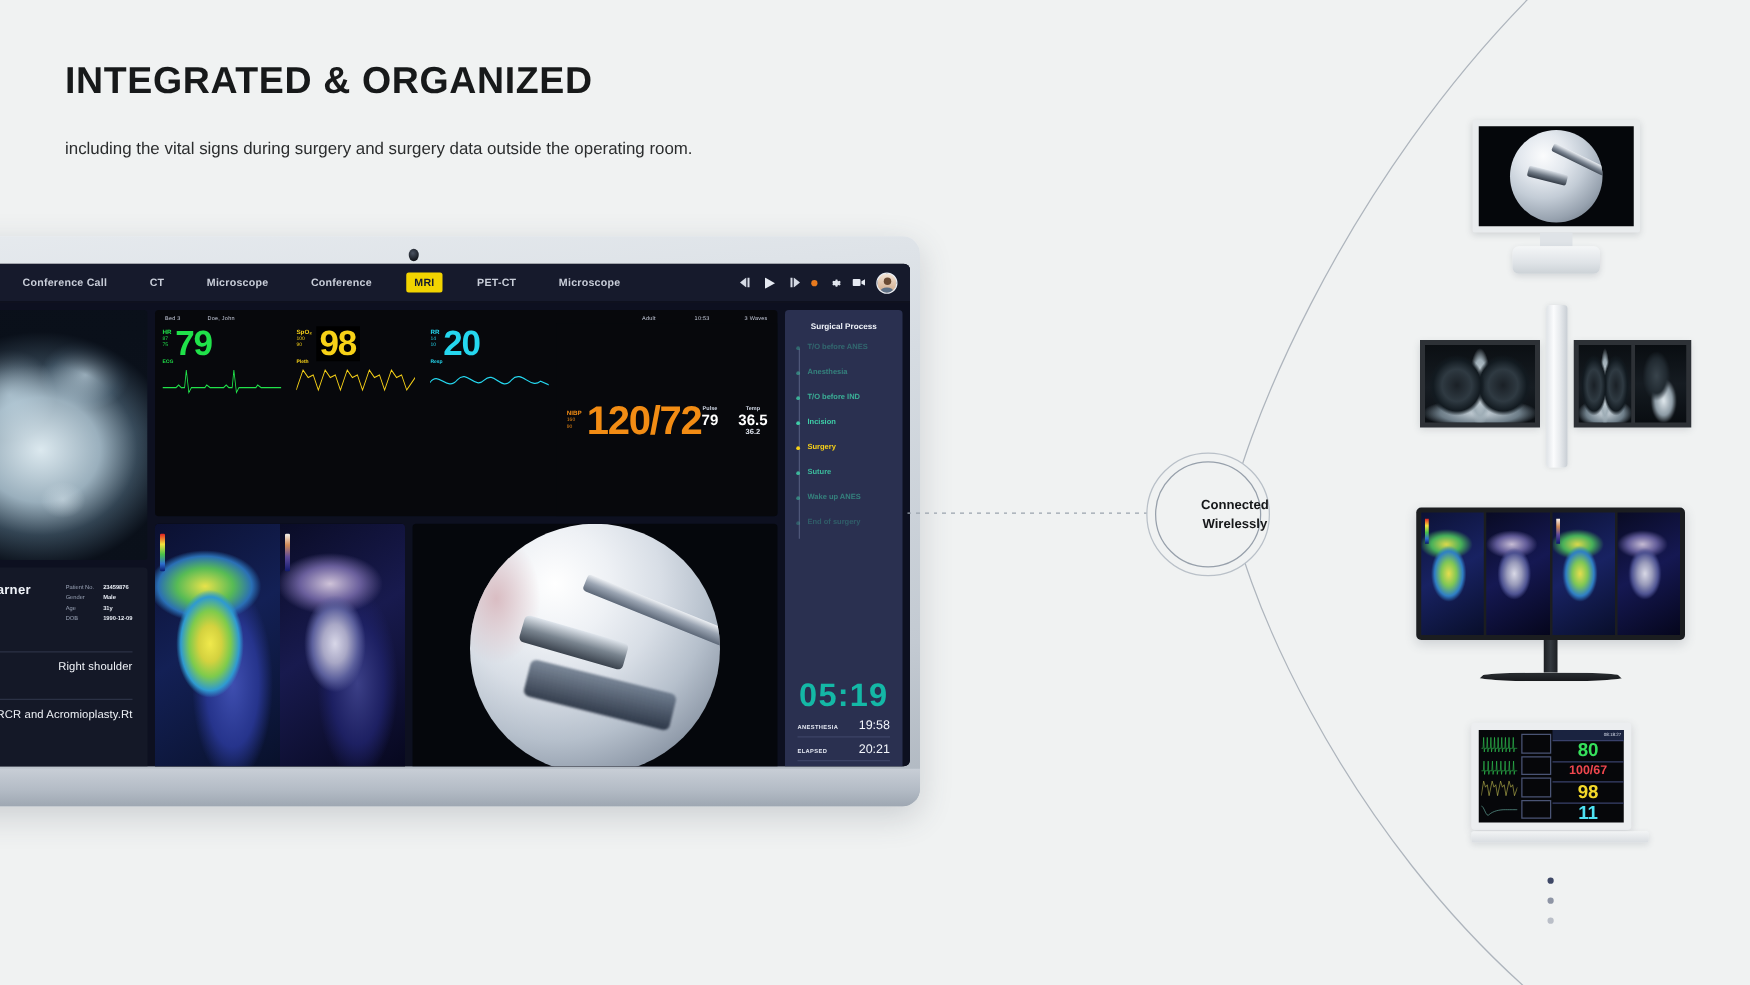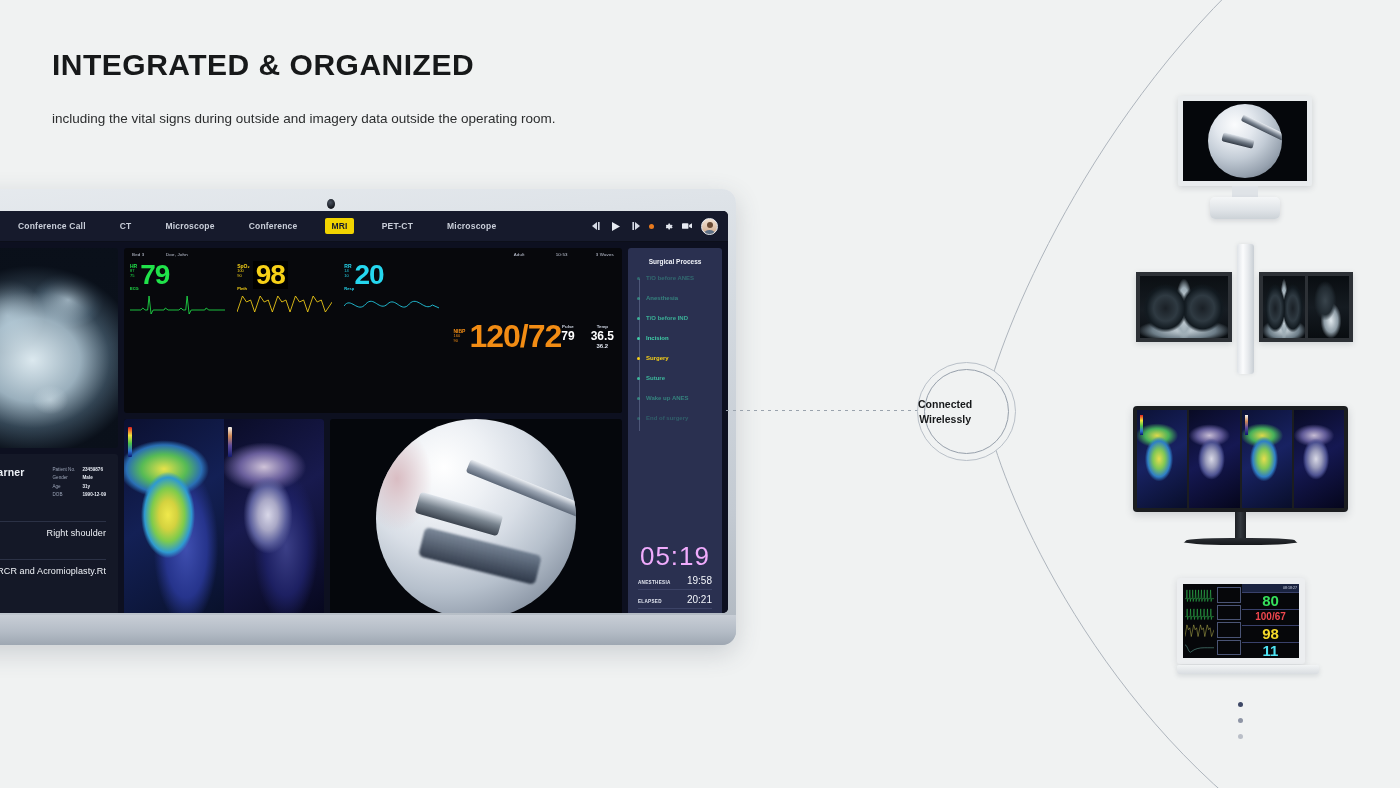--- a/index.html
+++ b/index.html
@@ -187,31 +187,31 @@
   .steps:before{
     content:"";position:absolute;left:2.5px;top:4px;bottom:4px;width:1px;background:#4e5678;
   }
   .step{position:relative;font-size:6px;font-weight:bold;color:#3fcfa8;margin-bottom:14px;cursor:pointer;}
   .step:before{
     content:"";position:absolute;left:-9.5px;top:2px;width:3px;height:3px;border-radius:50%;background:#3fcfa8;
   }
   .step.active{color:#f7d117;}
   .step.active:before{background:#f7d117;}
   .timer-block{margin-top:auto;padding:0 2px;}
-  .timer{font-size:26px;color:#f0abfc;letter-spacing:1px;line-height:30px;text-align:center;font-weight:normal;}
+  .timer{font-size:26px;color:#14b8a6;letter-spacing:1px;line-height:30px;text-align:center;font-weight:bold;}
   .trow{display:flex;justify-content:space-between;align-items:baseline;border-bottom:1px solid #3c4366;padding:4px 0 3px;}
   .tlab{font-size:4.6px;font-weight:bold;color:#e3e7f1;letter-spacing:.3px;}
   .tval{font-size:10px;color:#f2f5fa;}
 
   
   .arc{position:absolute;left:946px;top:-24px;width:520px;height:836px;pointer-events:none;}
   .hub{
     position:absolute;left:917px;top:362px;width:97px;height:97px;border-radius:50%;
     border:1px solid #b9c0c8;background:#f0f2f2;
-    display:flex;align-items:center;justify-content:flex-start;
+    display:flex;align-items:center;justify-content:flex-end;
   }
   .hub-inner{
     position:absolute;left:6px;top:6px;right:6px;bottom:6px;border-radius:50%;border:1px solid #97a0ab;
   }
   .hub-text{position:relative;font-size:10.5px;font-weight:bold;color:#16181a;line-height:15px;text-align:center;}
   .dotline{
     position:absolute;left:726px;top:410px;width:192px;height:1px;
     background:repeating-linear-gradient(90deg,#9aa3ad 0 3px,rgba(0,0,0,0) 3px 7px);
   }
 
@@ -297,21 +297,21 @@
   .dots{position:absolute;left:1238px;top:702px;display:flex;flex-direction:column;gap:11px;align-items:center;}
   .dots i{width:5px;height:5px;border-radius:50%;background:#3e4866;display:block;}
   .dots i:nth-child(2){opacity:.55;}
   .dots i:nth-child(3){opacity:.3;}
 </style>
 </head>
 <body>
 
 <div class="headline">INTEGRATED &amp; ORGANIZED</div>
 <div class="subcopy">
-  <span>including the vital signs during outside and imagery data outside the operating room.</span>
+  <span>including the vital signs during surgery and surgery data outside the operating room.</span>
 </div>
 
 <div class="device">
   <div class="device-cam"></div>
 
   <div class="screen">
 
     <div class="tabbar">
       <div class="tabs">
         <div class="tab">Conference Call</div>

